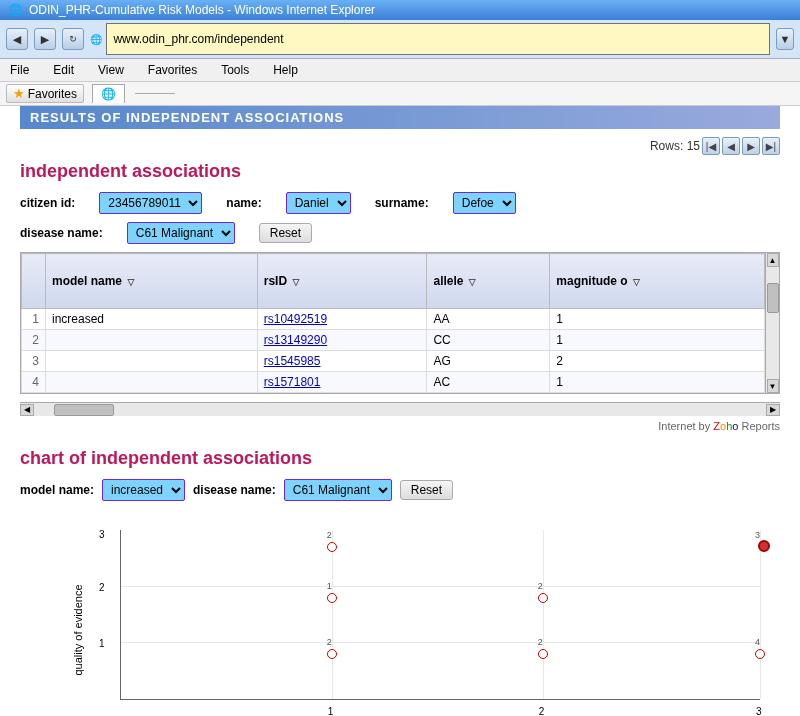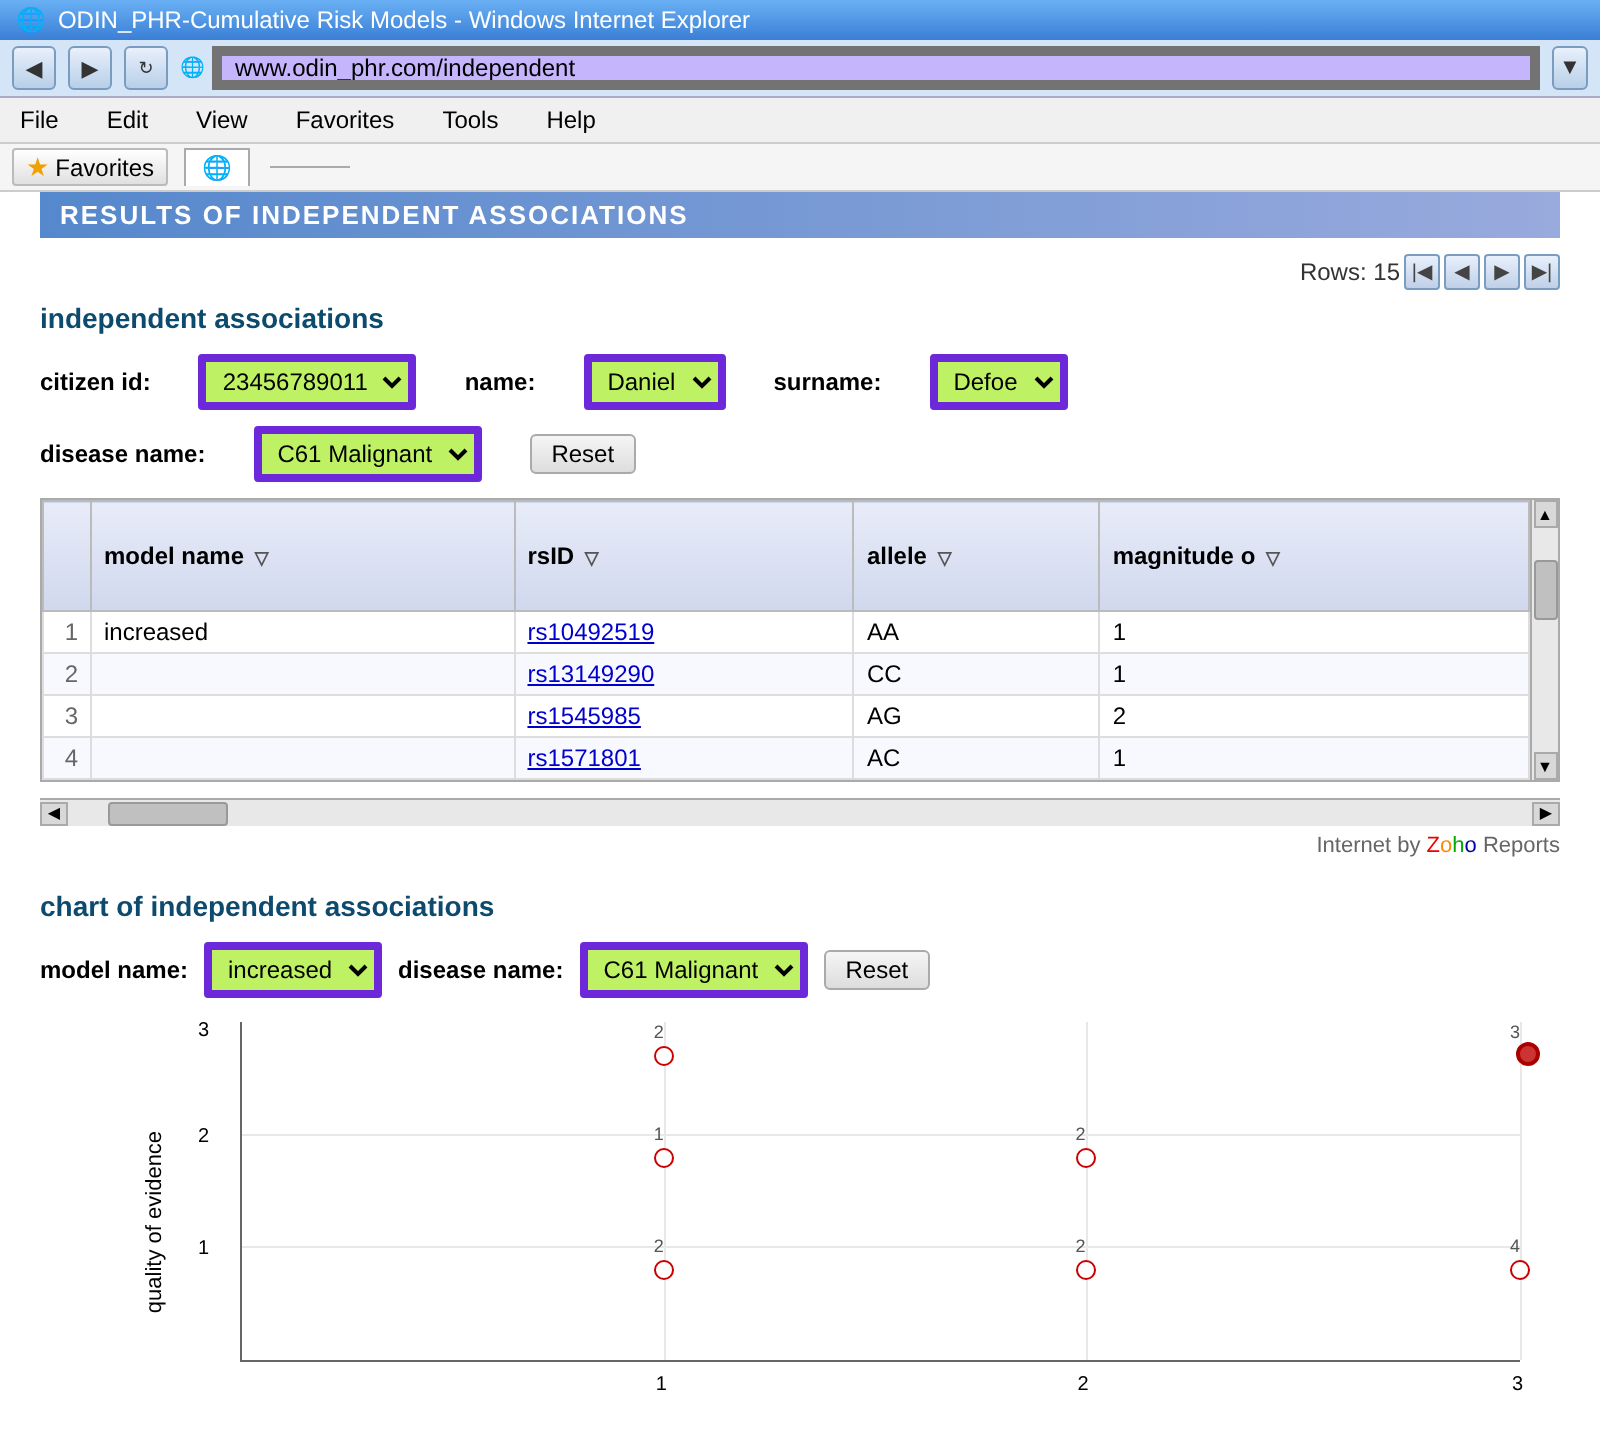--- a/index.html
+++ b/index.html
@@ -25,22 +25,22 @@
     }
     .nav-btn {
       width: 22px; height: 22px;
       background: linear-gradient(to bottom, #e8f0fb, #b8cfe8);
       border: 1px solid #7a9cbf;
       border-radius: 3px;
       display: inline-flex; align-items: center; justify-content: center;
       cursor: pointer; font-size: 11px; color: #333;
     }
     .address-input {
-      flex: 1; height: 22px; border: 5px solid #737373;
-      padding: 2px 6px; font-size: 12px; background: #c4b5fd;
+      flex: 1; height: 32px; border: 1px solid #737373;
+      padding: 2px 6px; font-size: 12px; background: #fef9c3;
     }
     .menu-bar {
       background: #f0f0f0;
       padding: 2px 6px;
       display: flex; gap: 16px;
       border-bottom: 1px solid #ccc;
       font-size: 12px;
     }
     .menu-bar span { cursor: pointer; padding: 2px 4px; }
     .favorites-bar {
@@ -82,31 +82,31 @@
     }
     .pag-btn {
       width: 18px; height: 18px;
       background: linear-gradient(to bottom, #e8f0fb, #c0d0e8);
       border: 1px solid #7a9cbf; border-radius: 2px;
       display: inline-flex; align-items: center; justify-content: center;
       cursor: pointer; font-size: 10px; color: #444; margin-left: 2px;
     }
 
     .section-heading {
-      color: #0c4a6e;
-      font-size: 14px;
+      color: #be185d;
+      font-size: 18px;
       font-weight: bold;
       margin-bottom: 10px;
     }
 
     .form-row { display: flex; align-items: center; gap: 24px; margin-bottom: 8px; flex-wrap: wrap; }
     .form-label { font-weight: bold; font-size: 12px; }
     .form-select {
-      border: 4px solid #6d28d9; border-radius: 2px;
-      padding: 2px 4px; font-size: 12px; background: #bef264;
+      border: 1px solid #6d28d9; border-radius: 2px;
+      padding: 2px 4px; font-size: 12px; background: #7dd3fc;
     }
     .reset-btn {
       background: linear-gradient(to bottom, #f5f5f5, #ddd);
       border: 1px solid #aaa; border-radius: 3px;
       padding: 2px 10px; font-size: 12px; cursor: pointer;
     }
 
     
     .data-table-wrapper {
       border: 1px solid #aaa;
@@ -169,21 +169,21 @@
     .zoho-logo {
       display: inline-flex; align-items: center;
     }
     .z-red { color: #e00; }
     .z-orange { color: #f80; }
     .z-green { color: #0a0; }
     .z-blue { color: #00a; }
 
     
     .chart-section { margin-top: 8px; }
-    .chart-form-row { display: flex; align-items: center; gap: 8px; margin-bottom: 12px; flex-wrap: wrap; }
+    .chart-form-row { display: flex; align-items: center; gap: 8px; margin-bottom: 29px; flex-wrap: wrap; }
     .grid-line-h {
       position: absolute;
       left: 0; right: 0;
       border-top: 1px solid #e8e8e8;
     }
     .grid-line-v {
       position: absolute;
       top: 0; bottom: 0;
       border-left: 1px solid #e8e8e8;
     }

